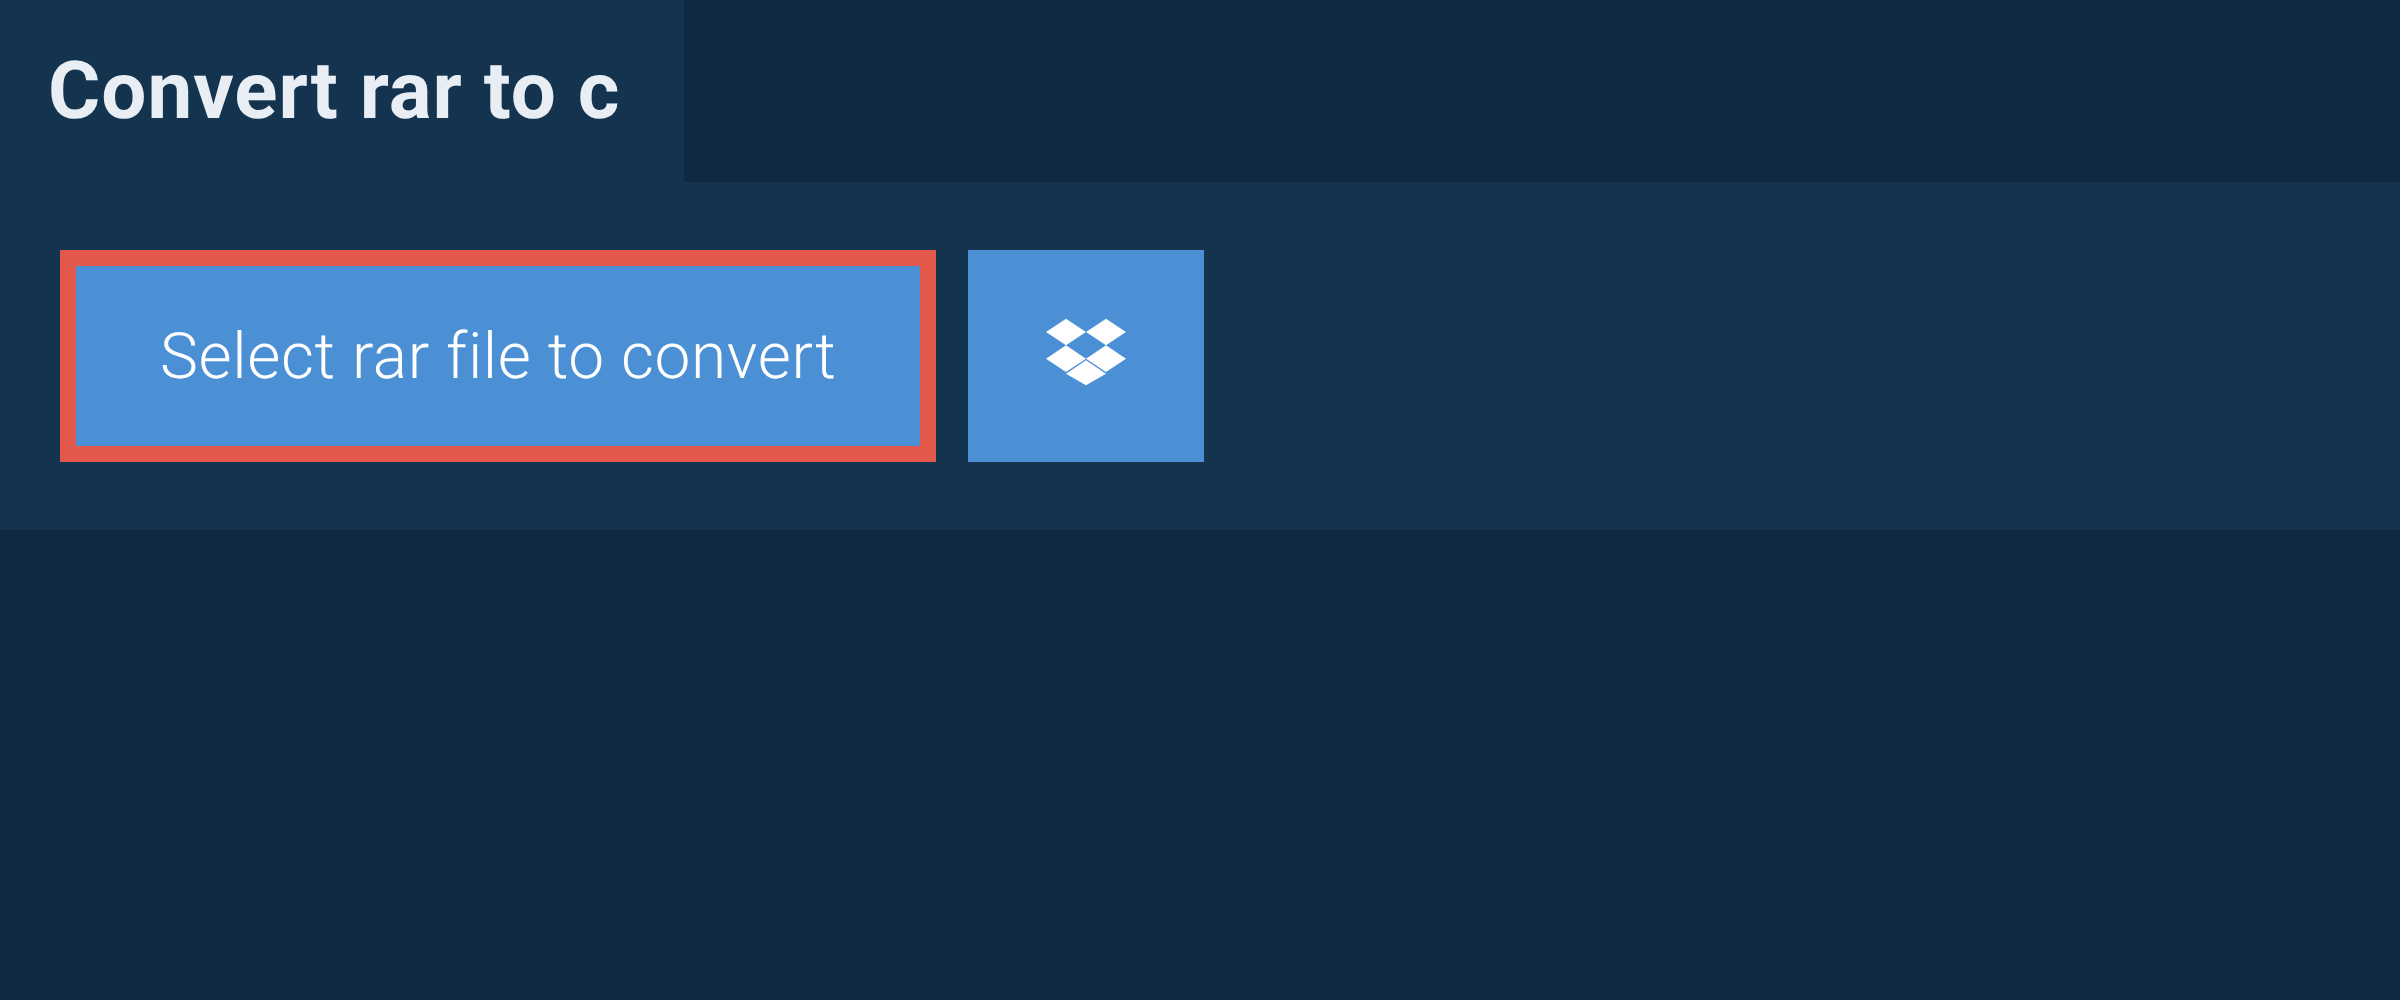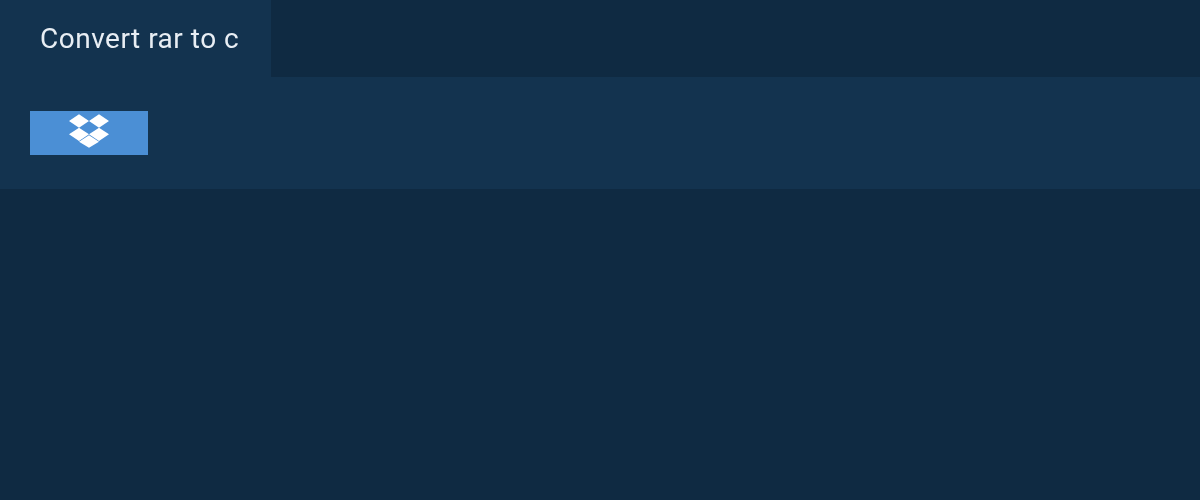--- a/index.html
+++ b/index.html
@@ -14,23 +14,23 @@
       font-family: -apple-system, BlinkMacSystemFont, "Segoe UI", Roboto, "Helvetica Neue", Arial, sans-serif;
       font-weight: 300;
       overflow: hidden;
     }
     .tab-bar {
       display: flex;
     }
     .tab {
       background: #13334f;
       color: #e8eef4;
-      font-size: 28px;
-      font-weight: 400;
-      padding: 22px 32px 22px 40px;
+      font-size: 40px;
+      font-weight: 700;
+      padding: 22px 32px 22px 24px;
       letter-spacing: 0.5px;
     }
     .content-panel {
       background: #13334f;
       padding: 34px 30px;
       display: flex;
       gap: 16px;
       align-items: stretch;
     }
     .select-file-button {
@@ -63,20 +63,23 @@
 </head>
 <body>
 
 <div class="tab-bar">
   <div class="tab">
     <span>Convert rar to c</span>
   </div>
 </div>
 
 <div class="content-panel">
+  <div class="select-file-button">
+    <span>Select rar file to convert</span>
+  </div>
   <div class="dropbox-button">
     <span>
       <svg viewBox="0 0 24 24" xmlns="http://www.w3.org/2000/svg">
         <path d="M6 2L0 6l6 4-6 4 6 4 6-4 6 4 6-4-6-4 6-4-6-4-6 4-6-4zm6 4l6 4-6 4-6-4 6-4zm-6 12.5l6-4 6 4-6 3.5-6-3.5z"></path>
       </svg>
     </span>
   </div>
 </div>
 
 </body></html>

